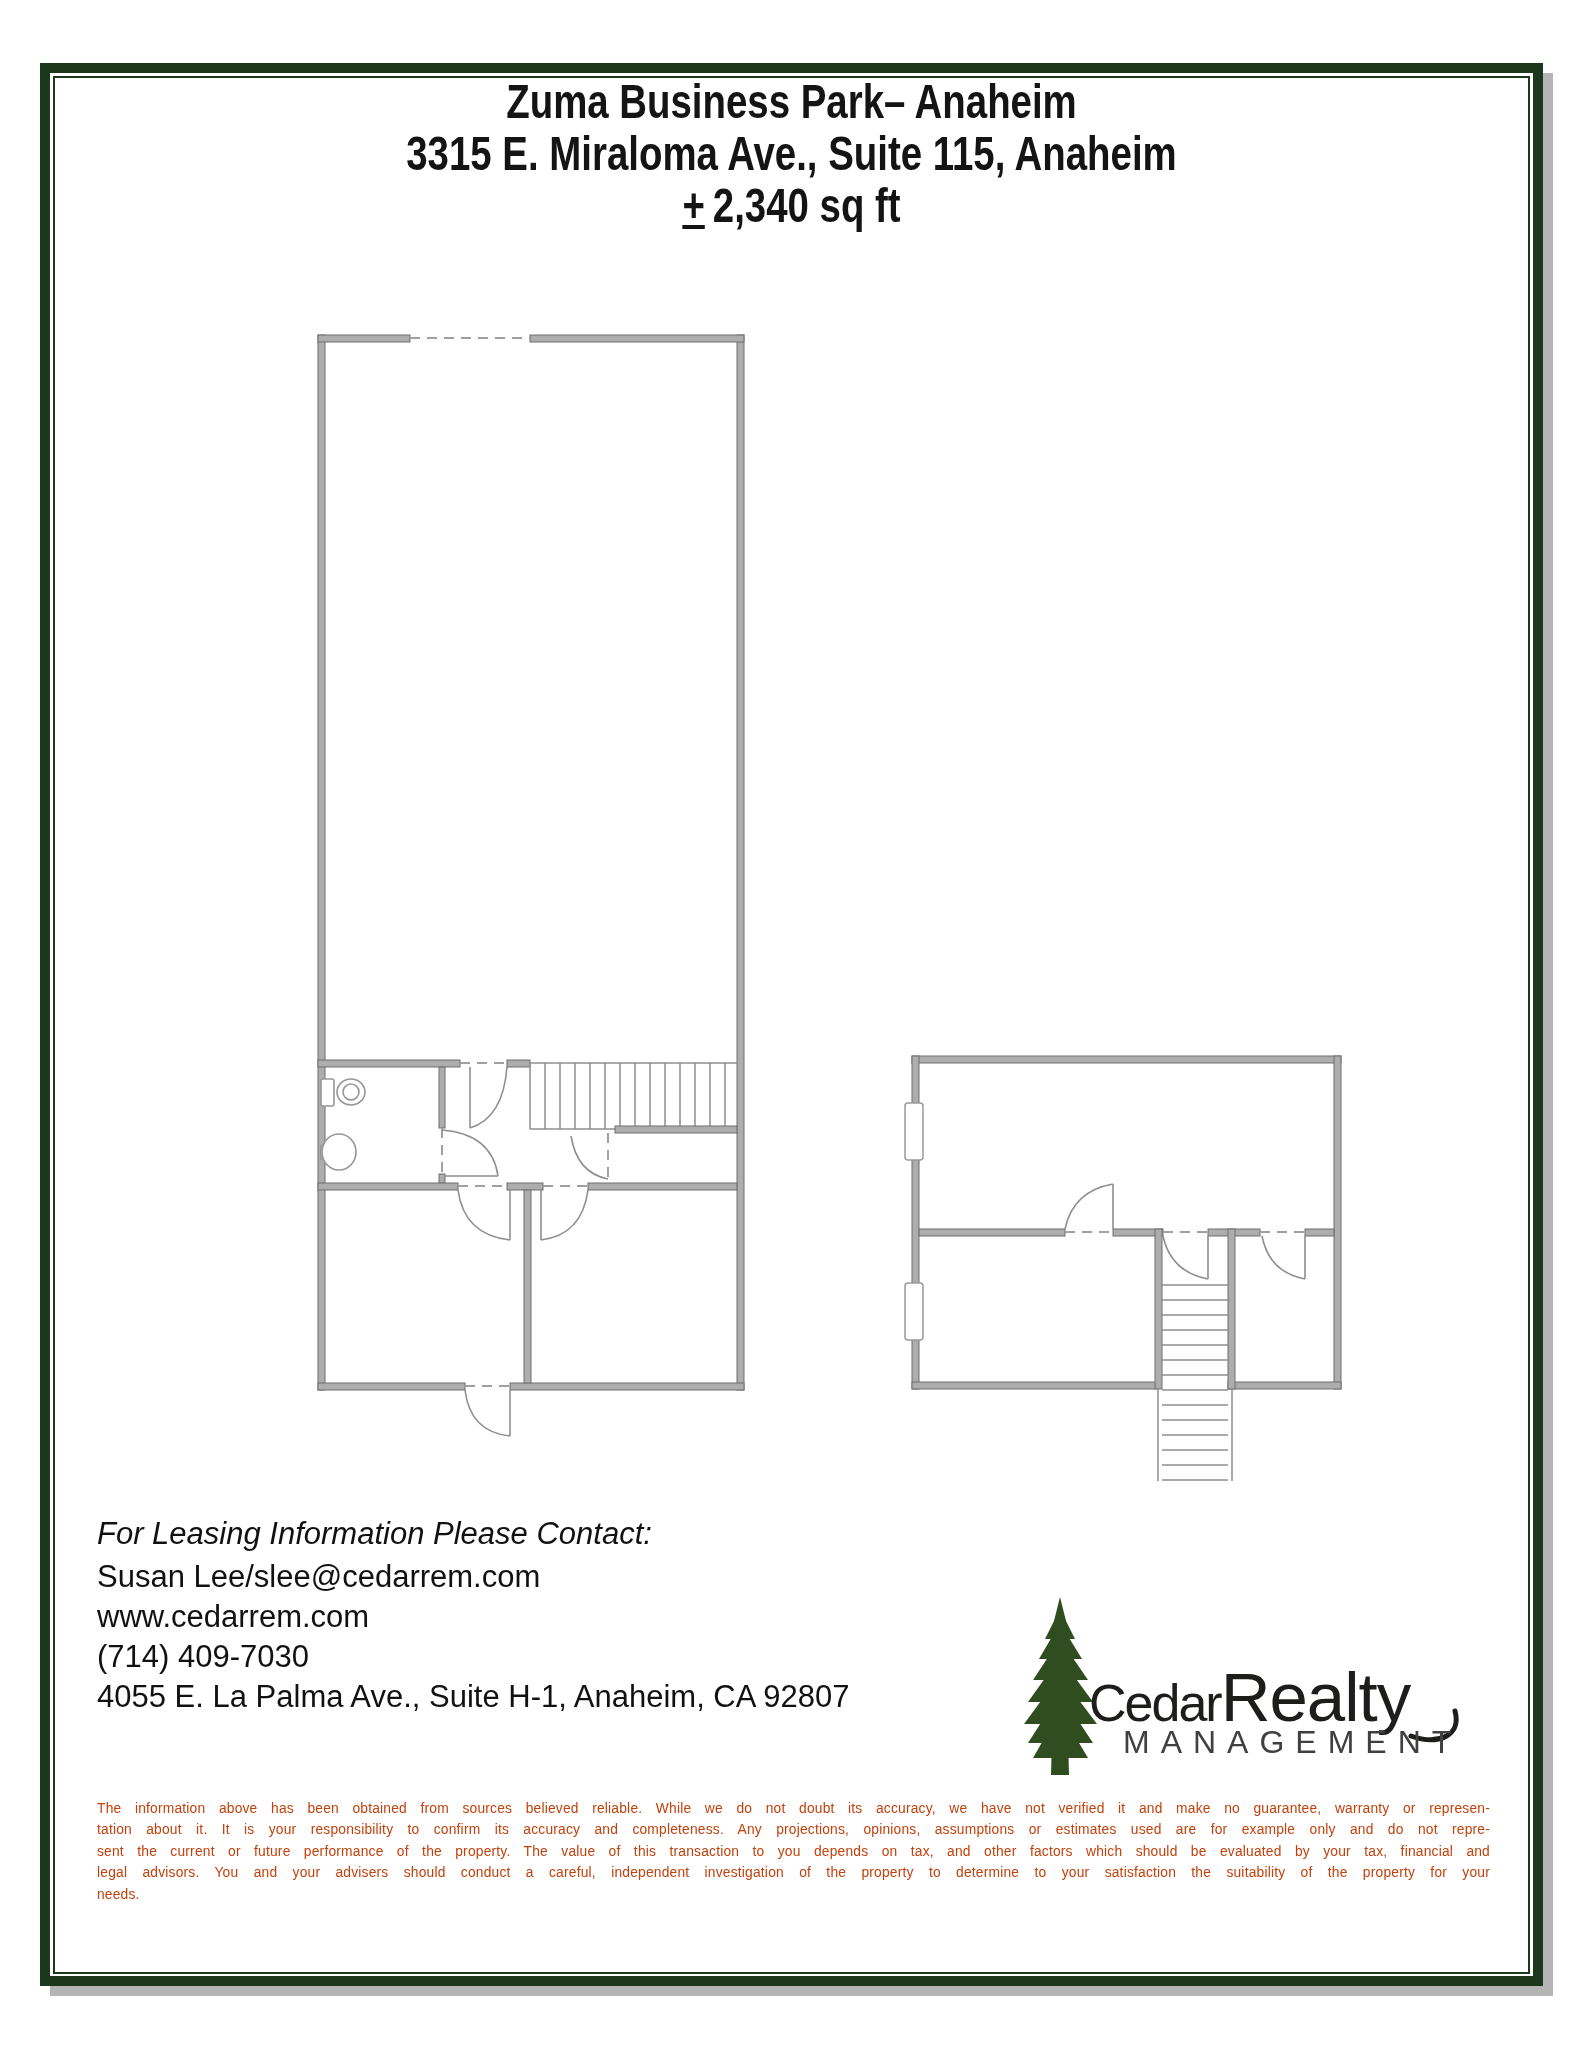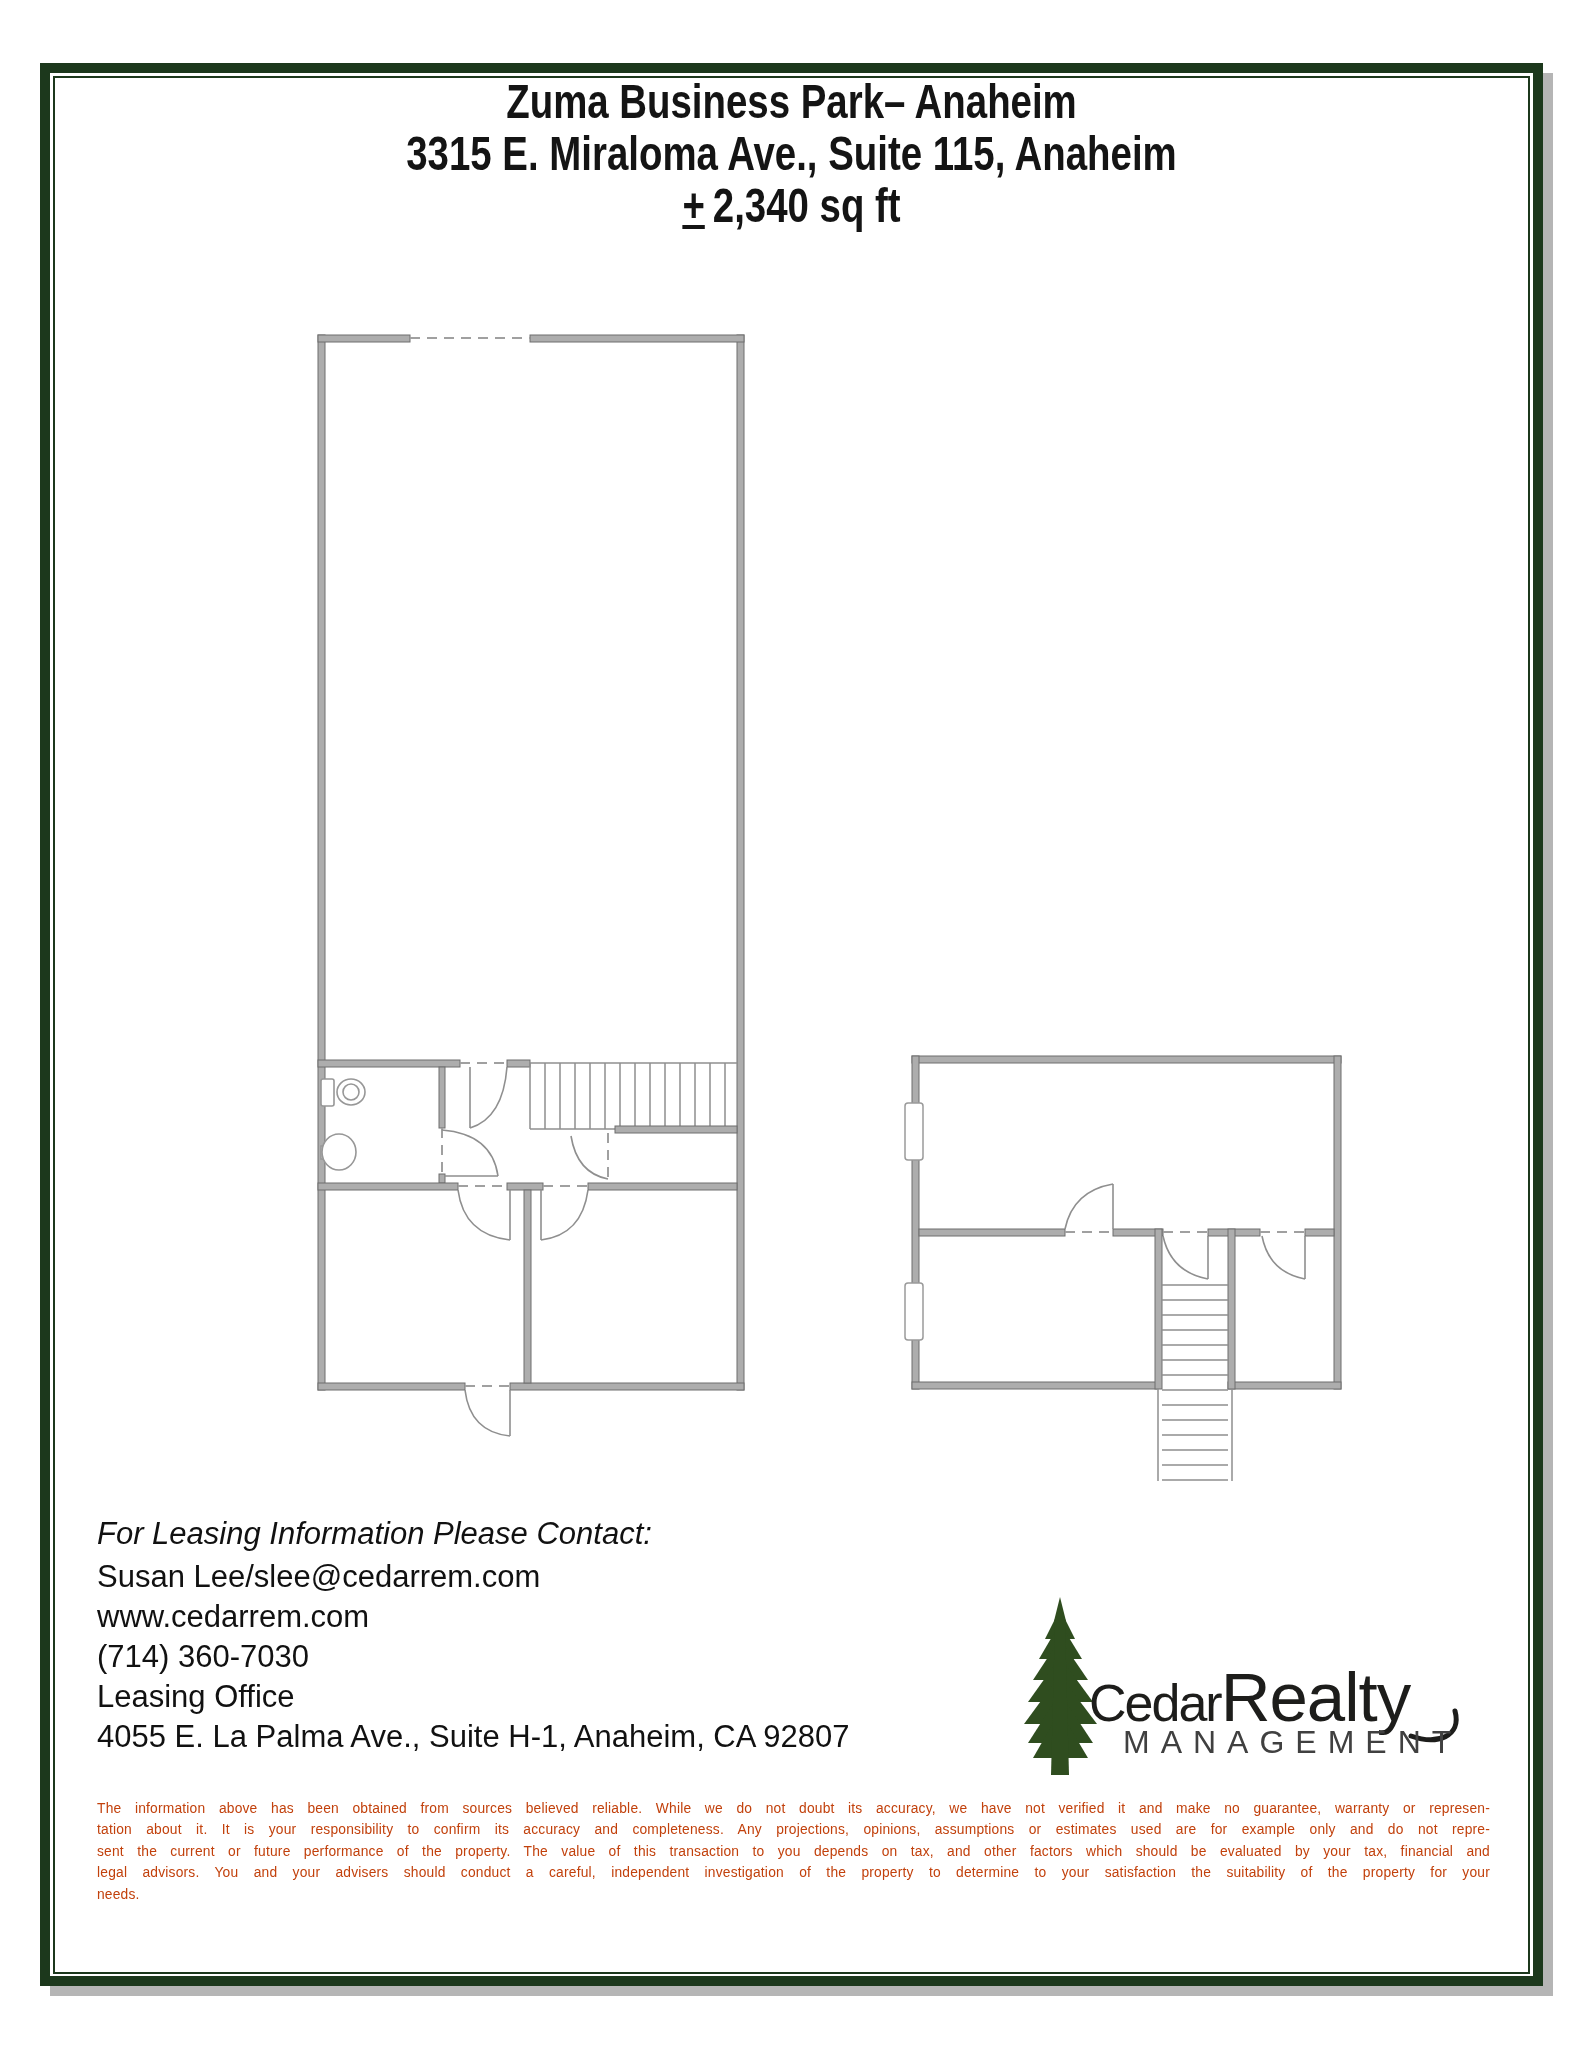--- a/index.html
+++ b/index.html
@@ -161,22 +161,21 @@
       <path class="door" d="M1208,1236 L1208,1279 M1163,1236 Q1171,1272 1208,1279"></path>
       <path class="door" d="M1305,1236 L1305,1279 M1262,1236 Q1269,1272 1305,1279"></path>
     </g>
   </g>
 </svg>
 
 <div class="contact">
   <div class="contact-heading">For Leasing Information Please Contact:</div>
   <div>Susan Lee/slee@cedarrem.com</div>
   <div>www.cedarrem.com</div>
-  <div>(714) 360-7030</div>
-  <div>Leasing Office</div>
+  <div>(714) 409-7030</div>
   <div>4055 E. La Palma Ave., Suite H-1, Anaheim, CA 92807</div>
 </div>
 
 <div class="logo">
   <svg class="logo-svg" width="500" height="210" viewBox="0 0 500 210">
     <g fill="#2f4d1f">
       <polygon points="57,14 51,38 63,38"></polygon>
       <polygon points="57,26 42,56 72,56"></polygon>
       <polygon points="57,40 36,76 79,76"></polygon>
       <polygon points="57,56 30,97 85,97"></polygon>

